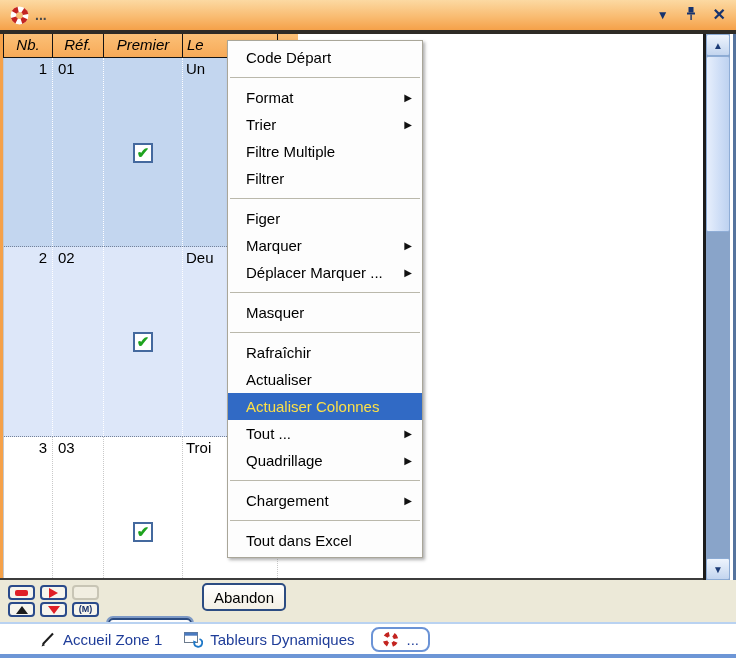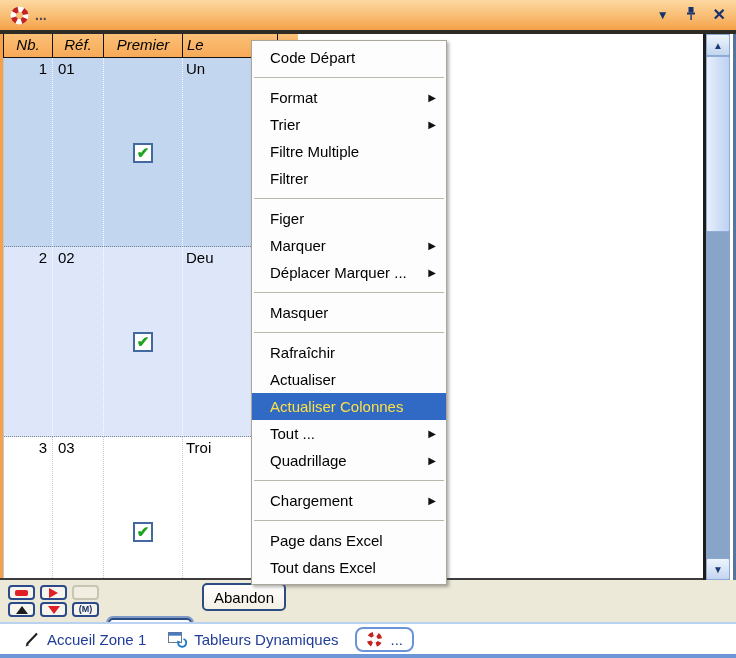--- a/index.html
+++ b/index.html
@@ -61,21 +61,21 @@
     border:1px solid #8cabd4; border-radius:2px; color:#1c3b76; font-size:10px;
     display:flex; align-items:center; justify-content:center; }
   .sb-up { top:0; } .sb-down { bottom:0; }
   .sb-thumb { position:absolute; left:0; top:22px; width:24px; height:176px;
     background:linear-gradient(90deg,#e7effc 0%,#cdddf6 60%,#bed2f0 100%);
     border:1px solid #8fadd6; border-radius:2px; }
 
   
   .context-menu { position:absolute; left:227px; top:40px; width:196px; z-index:50;
     background:#fdfdfd; border:1px solid #a9a699; padding:3px 0;
-    box-shadow:2px 2px 3px rgba(80,80,80,.45);margin-left:24px; }
+    box-shadow:2px 2px 3px rgba(80,80,80,.45); }
   .mi { position:relative; height:27px; line-height:27px; padding-left:18px; padding-right:24px;
     font-size:15px; color:#000; white-space:nowrap; }
   .mi .arr { position:absolute; right:10px; top:0; font-size:10px; color:#111; }
   .mi.hl { background:#316ac5; color:#fde047; }
   .msep { border-top:1px solid #bab8ab; margin:6px 2px; height:0; }
 
   
   .toolbar { position:absolute; left:0; top:580px; width:736px; height:42px; background:#ece9d8; }
   .navgrid { position:absolute; left:8px; top:5px; display:grid;
     grid-template-columns:repeat(3,27px); grid-auto-rows:15px; gap:2px 5px; }
@@ -90,21 +90,21 @@
   .push-btn { position:absolute; top:3px; height:28px; width:84px; border:2px solid #2c4c82; border-radius:5px;
     background:linear-gradient(180deg,#ffffff 0%,#f3f0e4 100%);
     font-family:"Liberation Sans", sans-serif; font-size:15px; color:#000;
     display:flex; align-items:center; justify-content:center; }
   .btn-validation { left:108px; box-shadow:0 0 0 2px #7d99c6;margin-top:35px; }
   .btn-abandon { left:202px; }
 
   
   .tabbar { position:absolute; left:0; top:622px; width:736px; height:36px; background:#fff;
     border-top:2px solid #b9d2f1; border-bottom:4px solid #6d96d6;
-    display:flex; align-items:center; padding-left:14px; gap:4px; }
+    display:flex; align-items:center; padding-left:30px; gap:4px; }
   .tab { display:flex; align-items:center; gap:7px; padding:3px 9px;
     font-size:15px; color:#1f3d99; white-space:nowrap; }
   .tab.active { border:2px solid #6b93d6; border-radius:8px; background:#fff; padding:2px 9px; margin-left:4px; }
   .icon { display:inline-flex; align-items:center; justify-content:center; }
 </style>
 </head>
 <body>
 
 <div class="titlebar">
   <span class="icon">
@@ -211,21 +211,20 @@
   <div class="mi"><span>Masquer</span></div>
   <div class="msep"></div>
   <div class="mi"><span>Rafraîchir</span></div>
   <div class="mi"><span>Actualiser</span></div>
   <div class="mi hl"><span>Actualiser Colonnes</span></div>
   <div class="mi"><span>Tout ...</span><span class="arr">▶</span></div>
   <div class="mi"><span>Quadrillage</span><span class="arr">▶</span></div>
   <div class="msep"></div>
   <div class="mi"><span>Chargement</span><span class="arr">▶</span></div>
   <div class="msep"></div>
-  <div class="mi"><span>Page dans Excel</span></div>
   <div class="mi"><span>Tout dans Excel</span></div>
 </div>
 
 <div class="toolbar">
   <div class="navgrid">
     <div class="navbtn">
         <span class="i-redbar"></span>
       </div>
     <div class="navbtn">
         <span class="i-right"></span>

